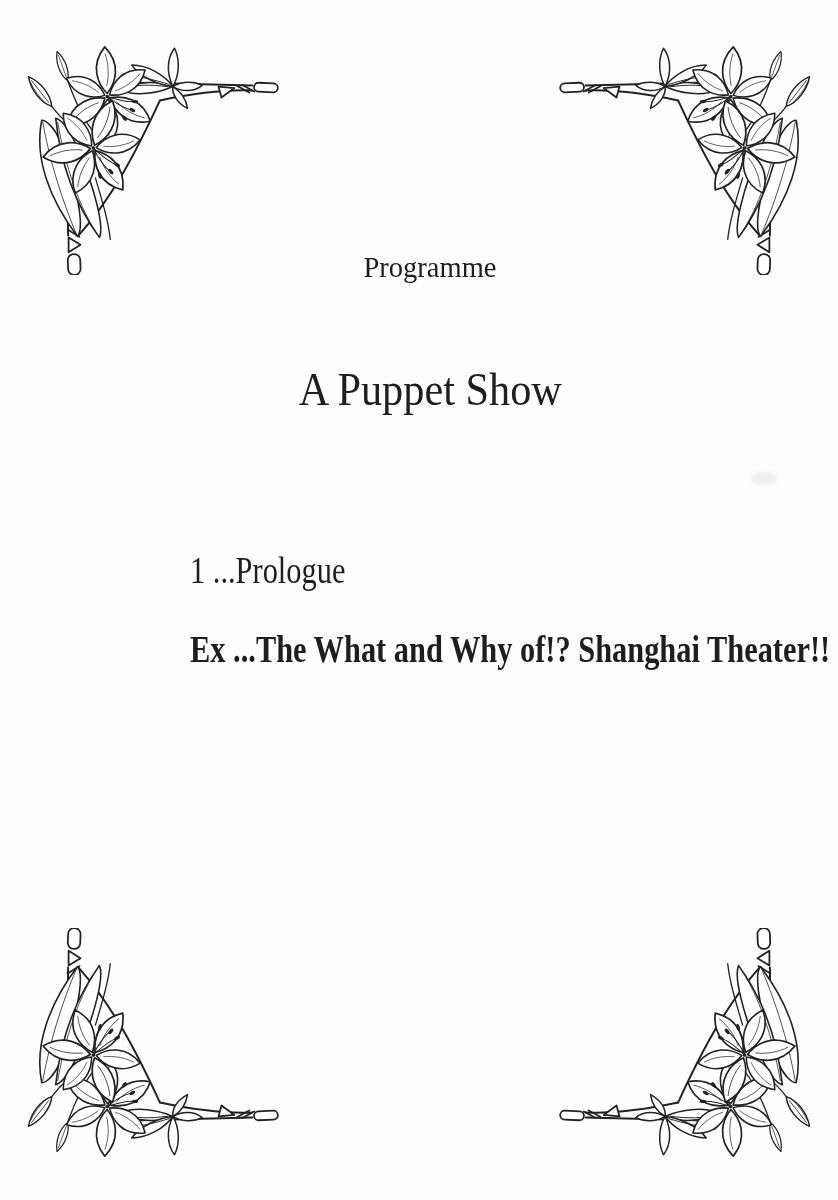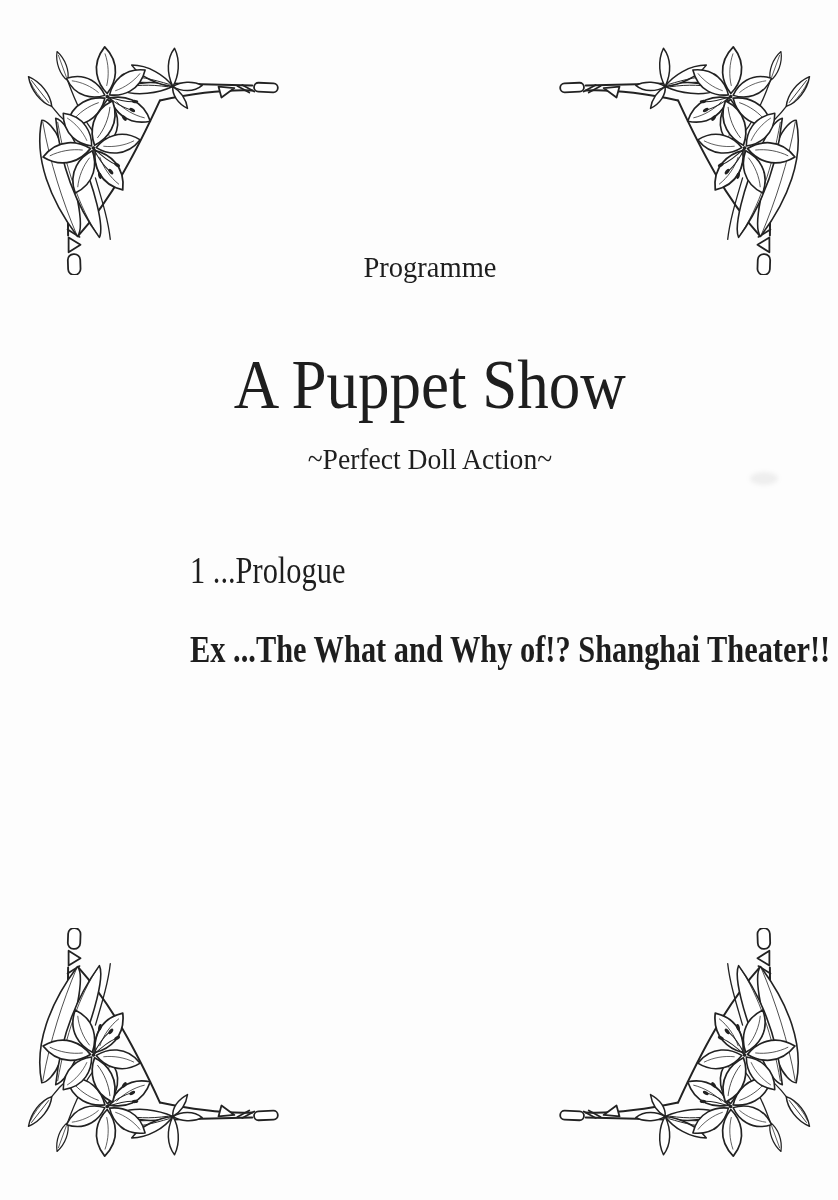--- a/index.html
+++ b/index.html
@@ -15,21 +15,21 @@
   
   .corner{position:absolute;width:268px;height:235px;}
   .corner-tl{left:16px;top:40px;}
   .corner-tr{left:554px;top:40px;transform:scaleX(-1);}
   .corner-bl{left:16px;top:928px;transform:scaleY(-1);}
   .corner-br{left:554px;top:928px;transform:scale(-1,-1);}
 
   
   .center-line{position:absolute;left:22px;right:0;text-align:center;line-height:1;white-space:nowrap;}
   .kicker{top:252px;font-size:30px;}
-  .title{top:350px;font-size:70px;}
+  .title{top:366px;font-size:47px;}
   .subtitle{top:444px;font-size:30px;}
 
   .sq95{display:inline-block;transform:scaleX(0.95);transform-origin:50% 50%;}
   .sq90{display:inline-block;transform:scaleX(0.90);transform-origin:50% 50%;}
   .sq92{display:inline-block;transform:scaleX(0.92);transform-origin:50% 50%;}
 
   
   .prog-list{position:absolute;left:190px;top:544px;font-size:38px;}
   .prog-line{line-height:52px;white-space:nowrap;}
   .prog-line.extra{margin-top:27px;font-weight:bold;}
@@ -154,23 +154,20 @@
     </svg>
 
   <div class="center-line kicker">
     <span class="sq95">Programme</span>
   </div>
 
   <div class="center-line title">
     <span class="sq90">A Puppet Show</span>
   </div>
 
-  <div class="center-line subtitle">
-    <span class="sq92">~Perfect Doll Action~</span>
-  </div>
 
   <div class="prog-list">
     <div class="prog-line">
       <span>1 ...Prologue</span>
     </div>
     <div class="prog-line extra">
       <span>Ex ...The What and Why of!? Shanghai Theater!!</span>
     </div>
   </div>
 

